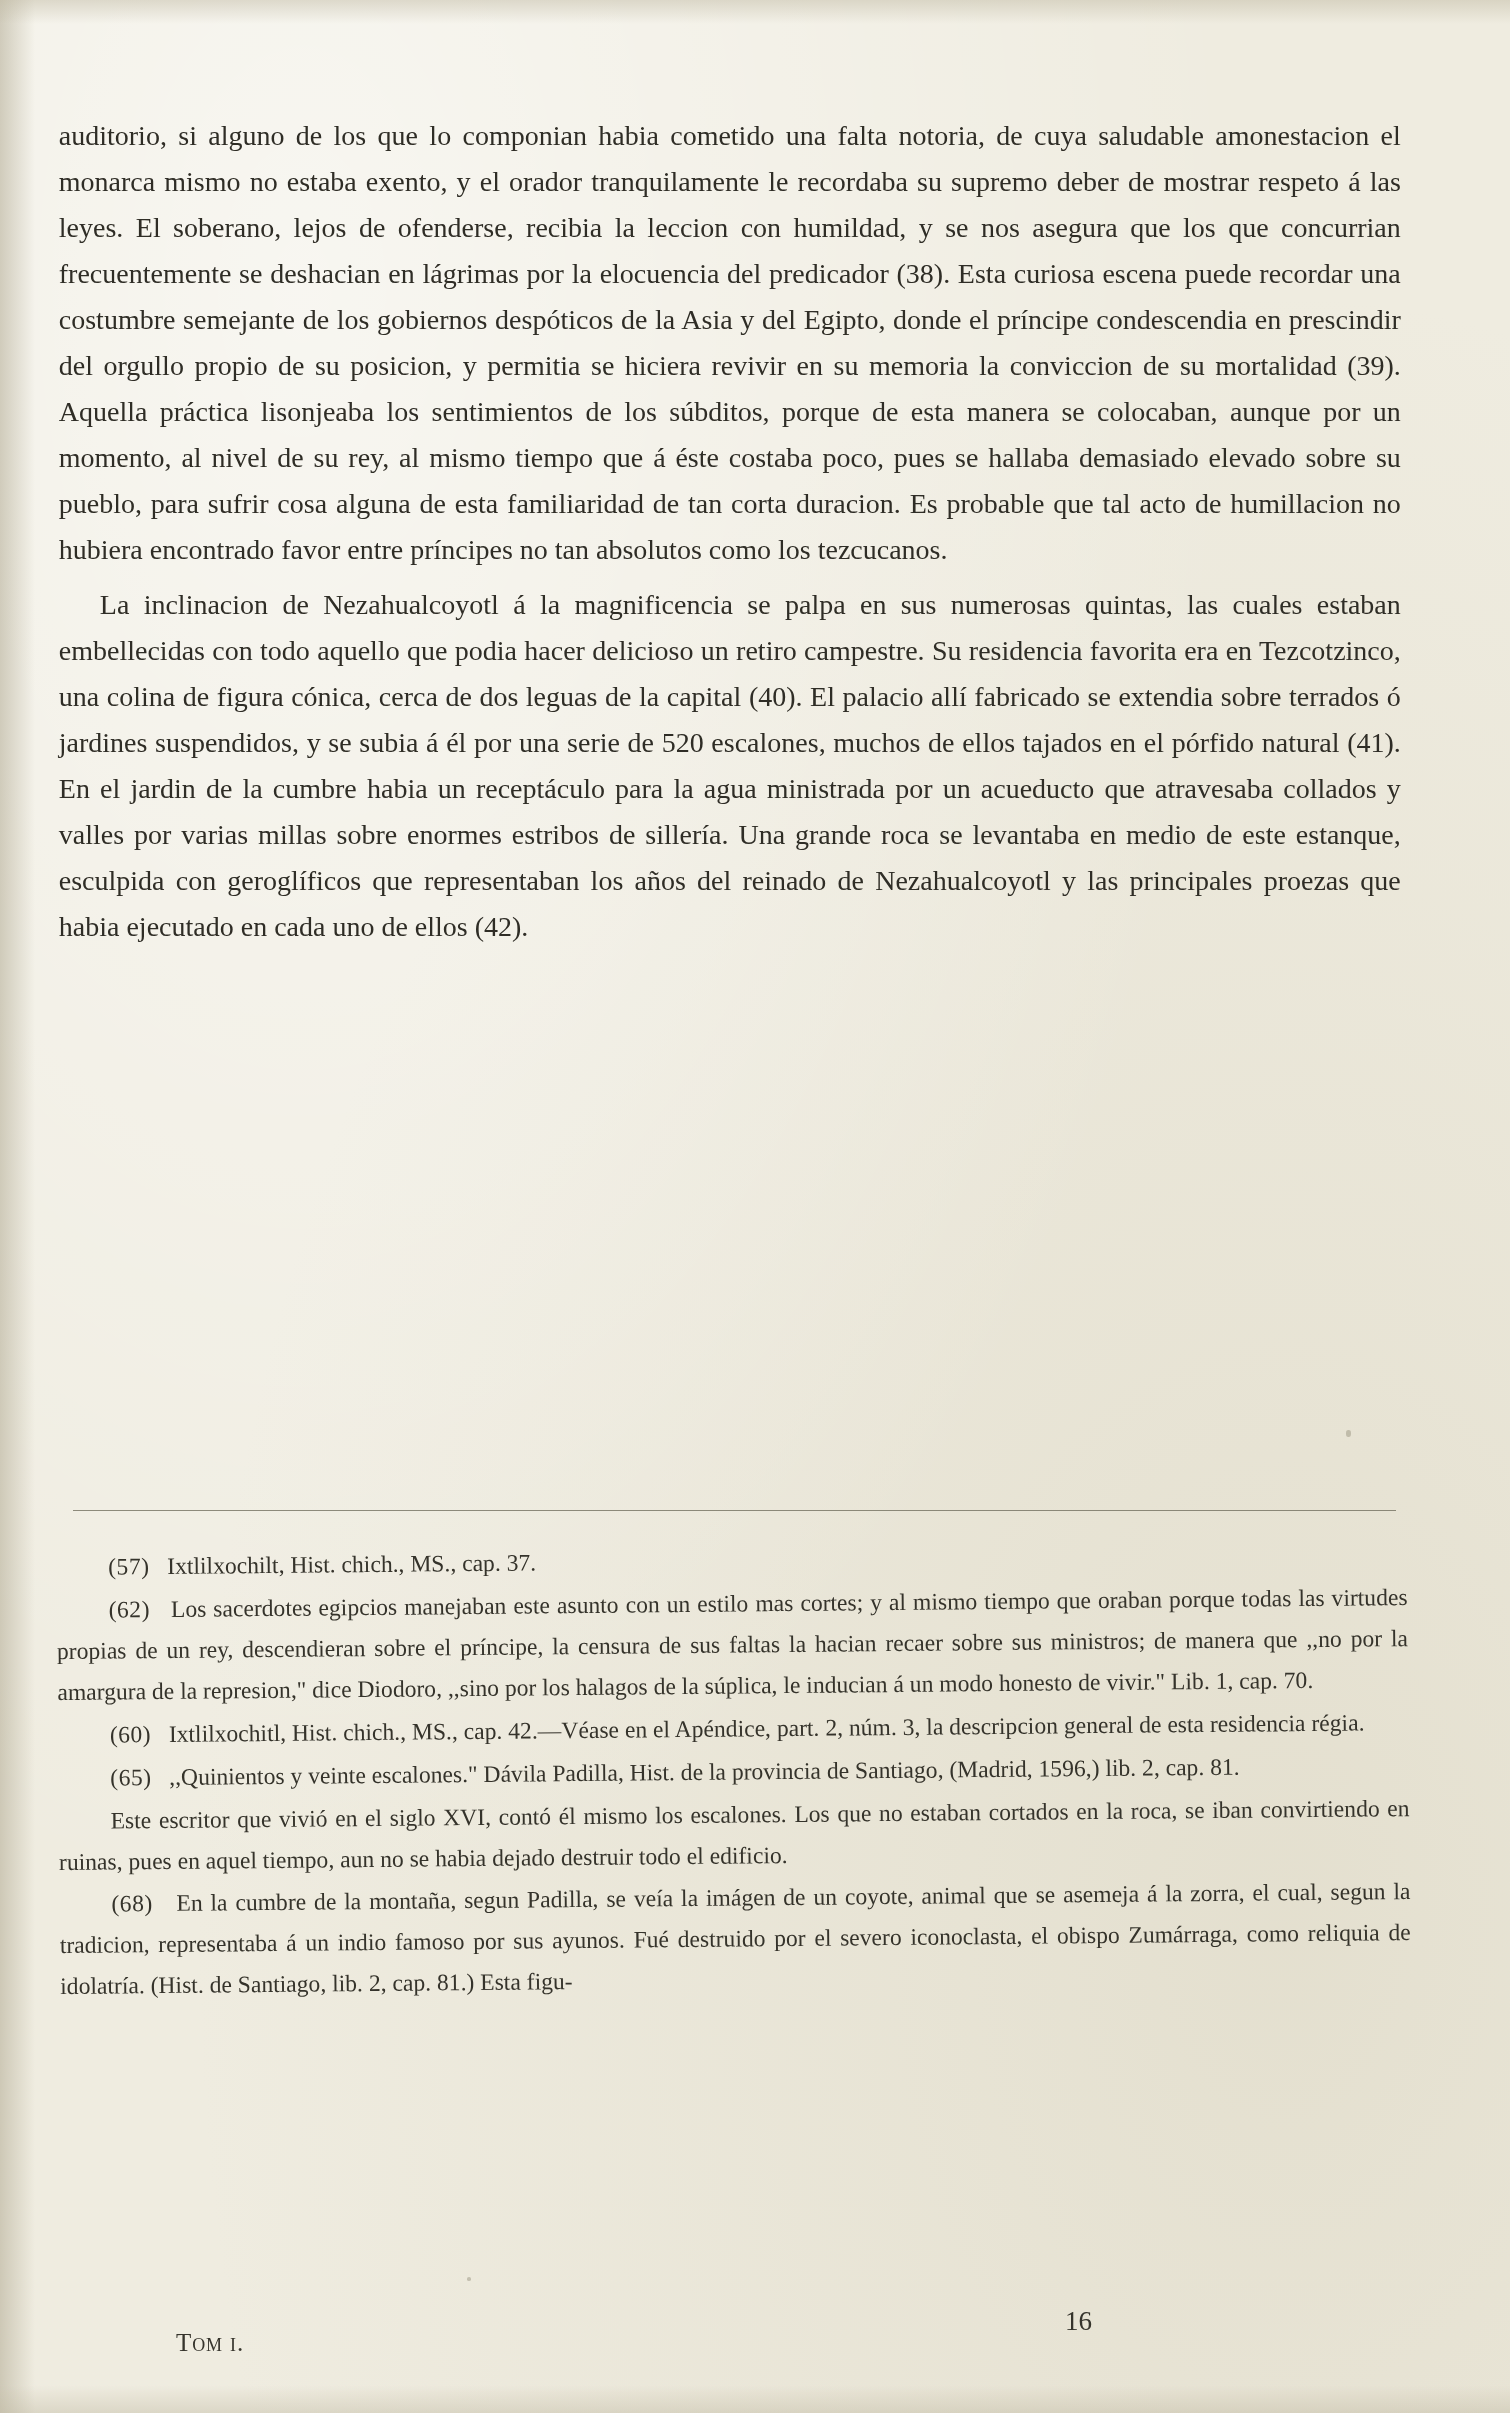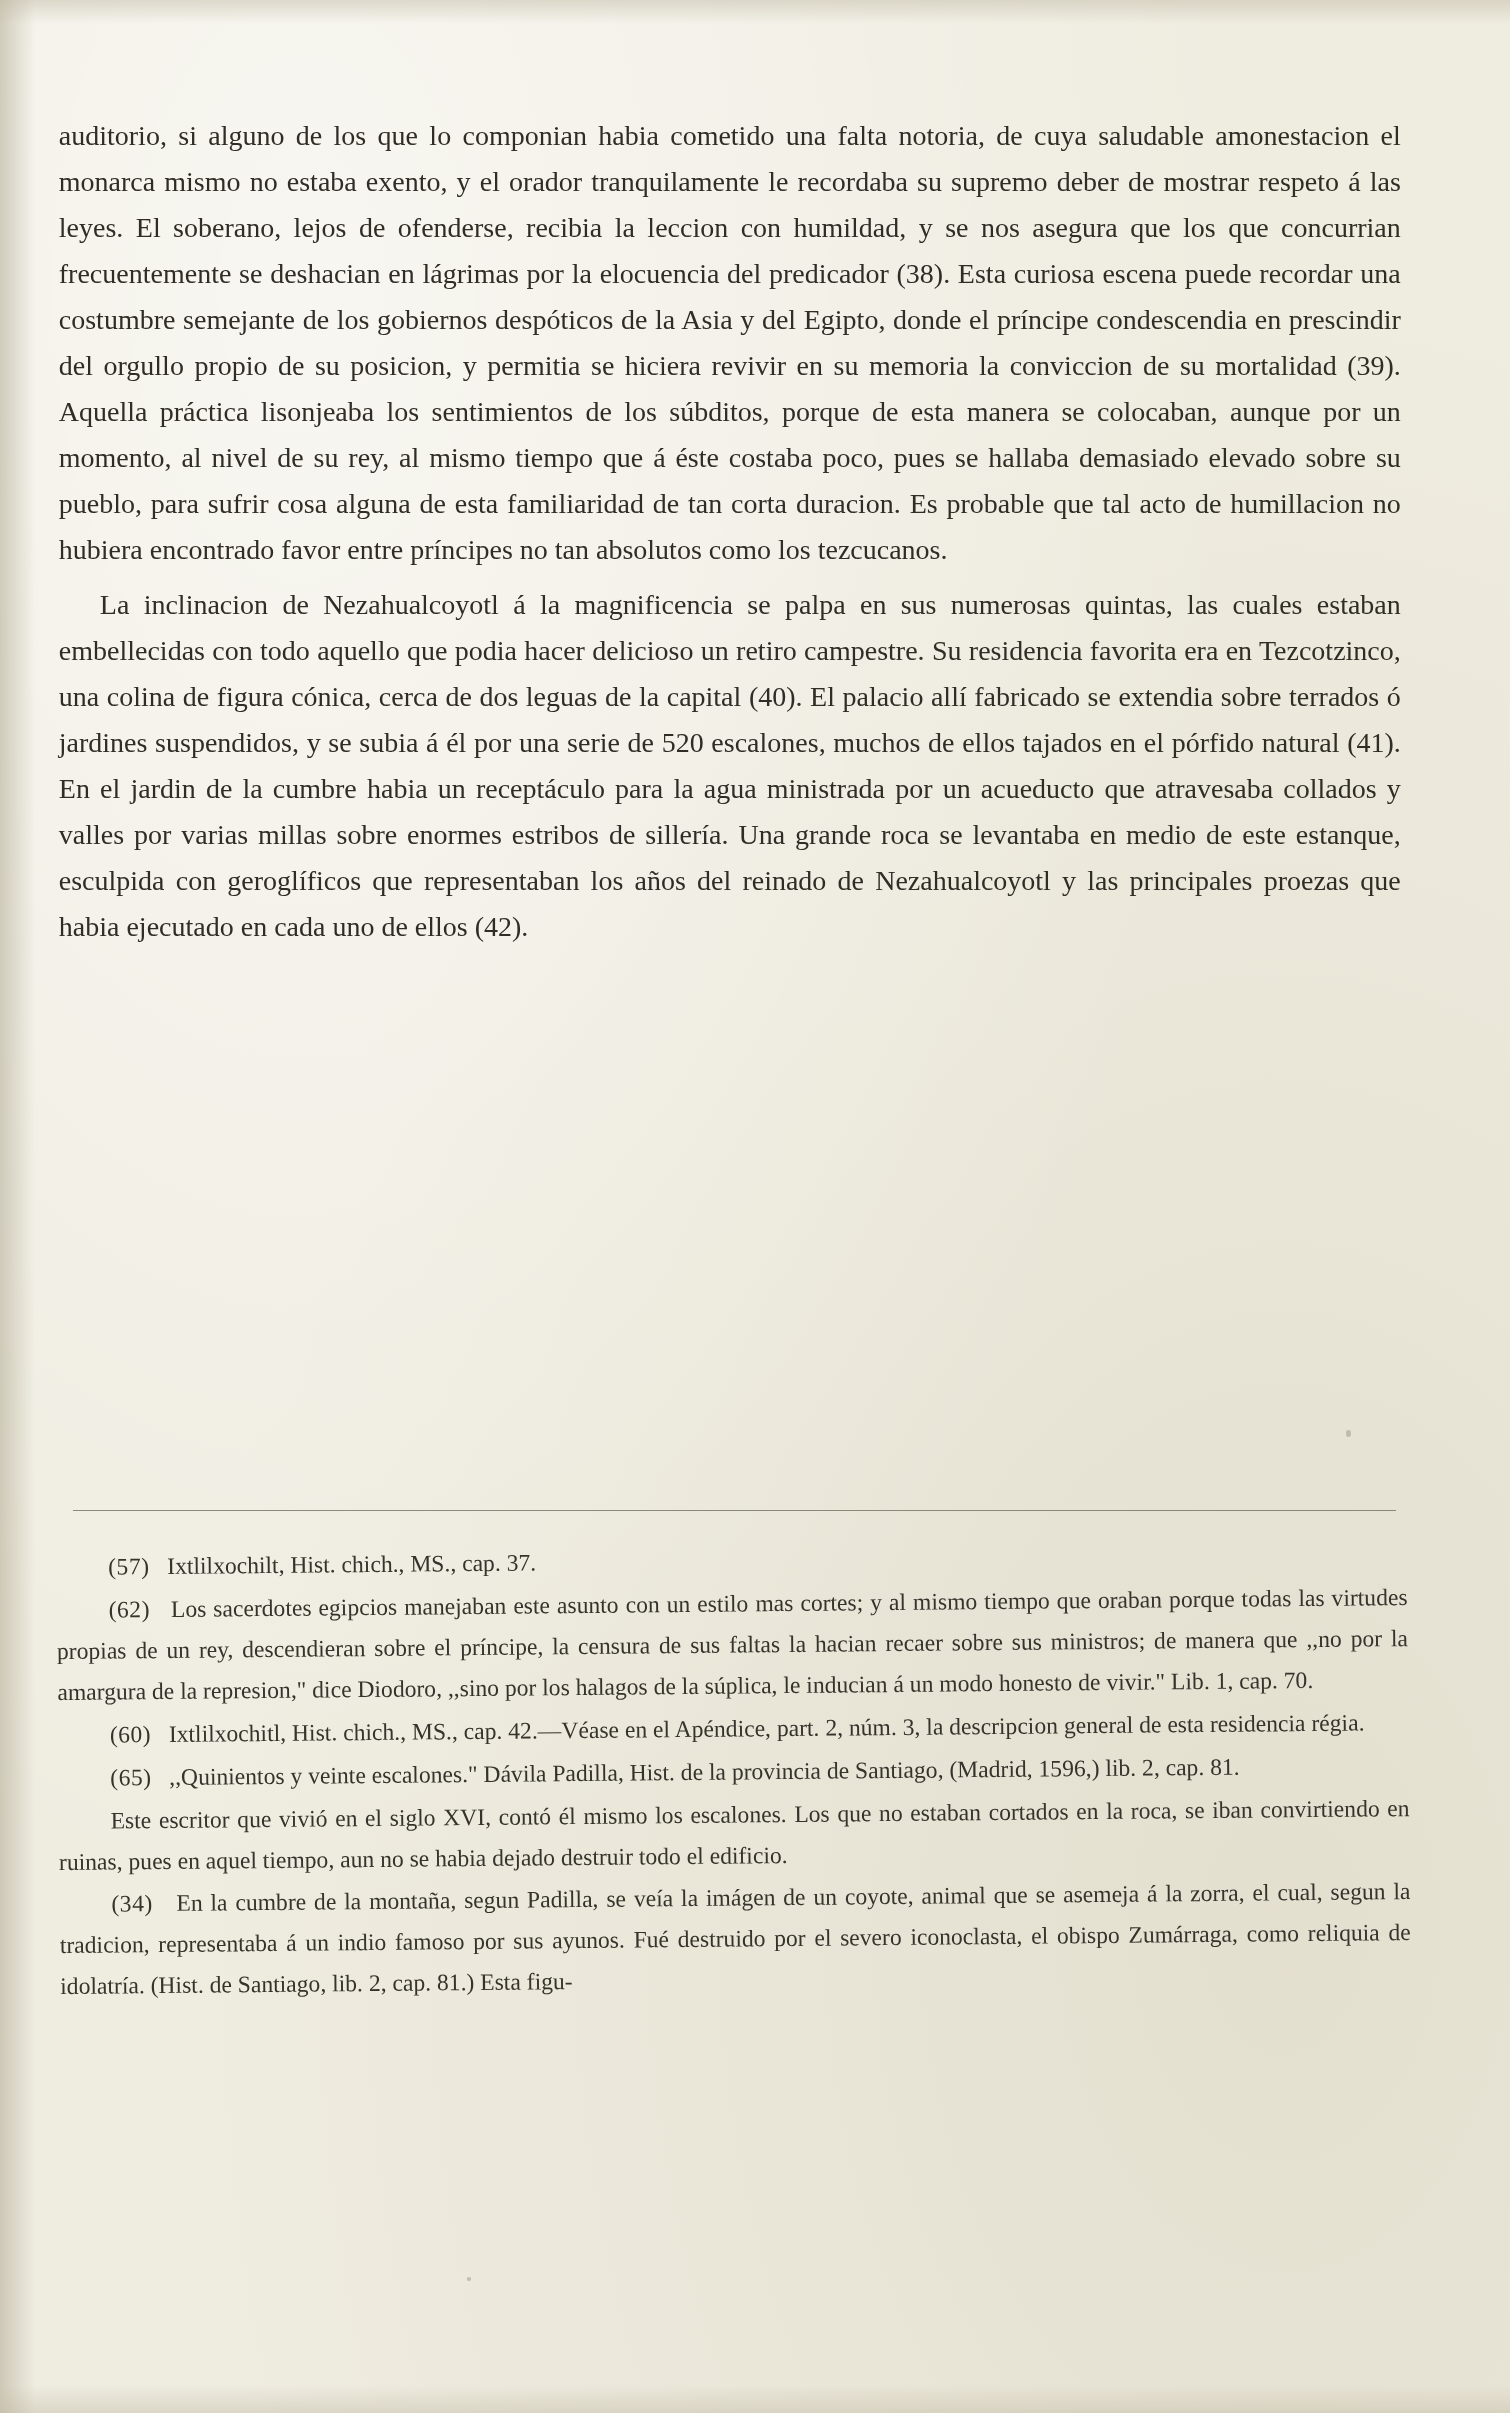--- a/index.html
+++ b/index.html
@@ -208,21 +208,25 @@
         &nbsp;&nbsp;<span>Ixtlilxochitl, Hist. chich., MS., cap. 42.—Véase en el Apéndice, part. 2, núm. 3, la descripcion general de esta residencia régia.</span>
       </p>
       <p class="fn">
         <span class="fn-num">(65)</span>
         &nbsp;&nbsp;<span>,,Quinientos y veinte escalones."  Dávila Padilla, Hist. de la provincia de Santiago, (Madrid, 1596,) lib. 2, cap. 81.</span>
       </p>
       <p class="fn">
         <span>Este escritor que vivió en el siglo XVI, contó él mismo los escalones. Los que no estaban cortados en la roca, se iban convirtiendo en ruinas, pues en aquel tiempo, aun no se habia dejado destruir todo el edificio.</span>
       </p>
       <p class="fn">
-        <span class="fn-num">(34)</span>
+        <span class="fn-num">(68)</span>
         &nbsp;&nbsp;<span>En la cumbre de la montaña, segun Padilla, se veía la imágen de un coyote, animal que se asemeja á la zorra, el cual, segun la tradicion, representaba á un indio famoso por sus ayunos.  Fué destruido por el severo iconoclasta, el obispo Zumárraga, como reliquia de idolatría.  (Hist. de Santiago, lib. 2, cap. 81.)  Esta figu-</span>
       </p>
     </div>
 
+    <div class="bottom-line">
+      <div class="vol-mark">Tom i.</div>
+      <div class="sig-mark">16</div>
+    </div>
 
   </div>
 </div>
 
 
 </body></html>

